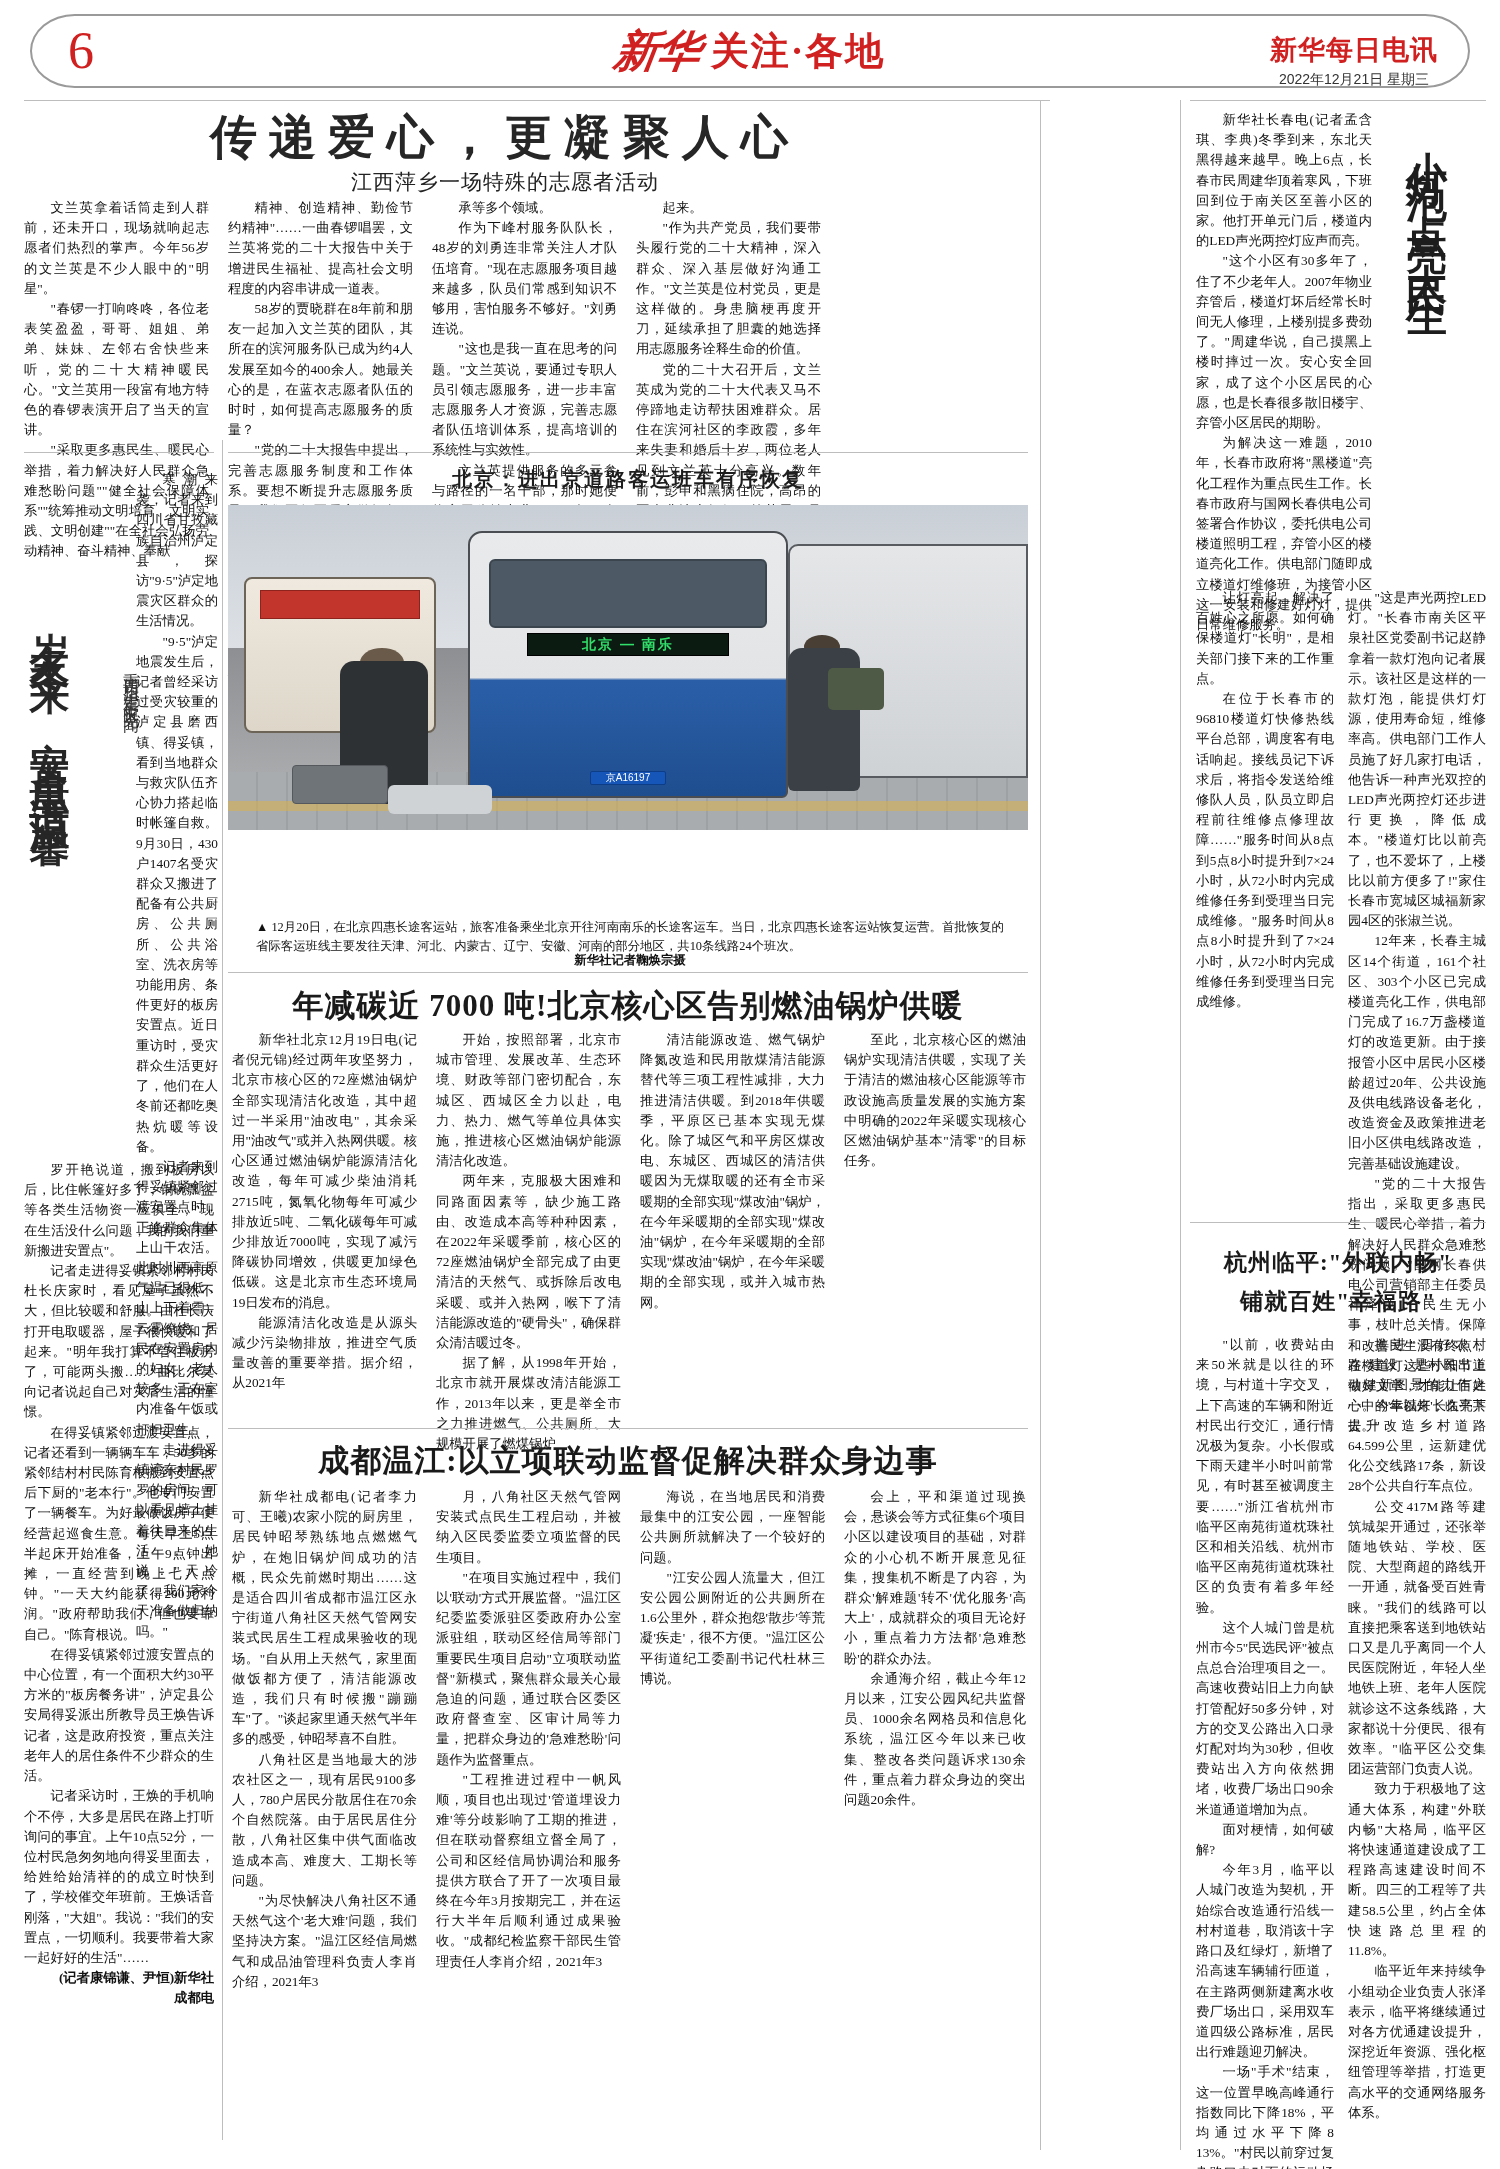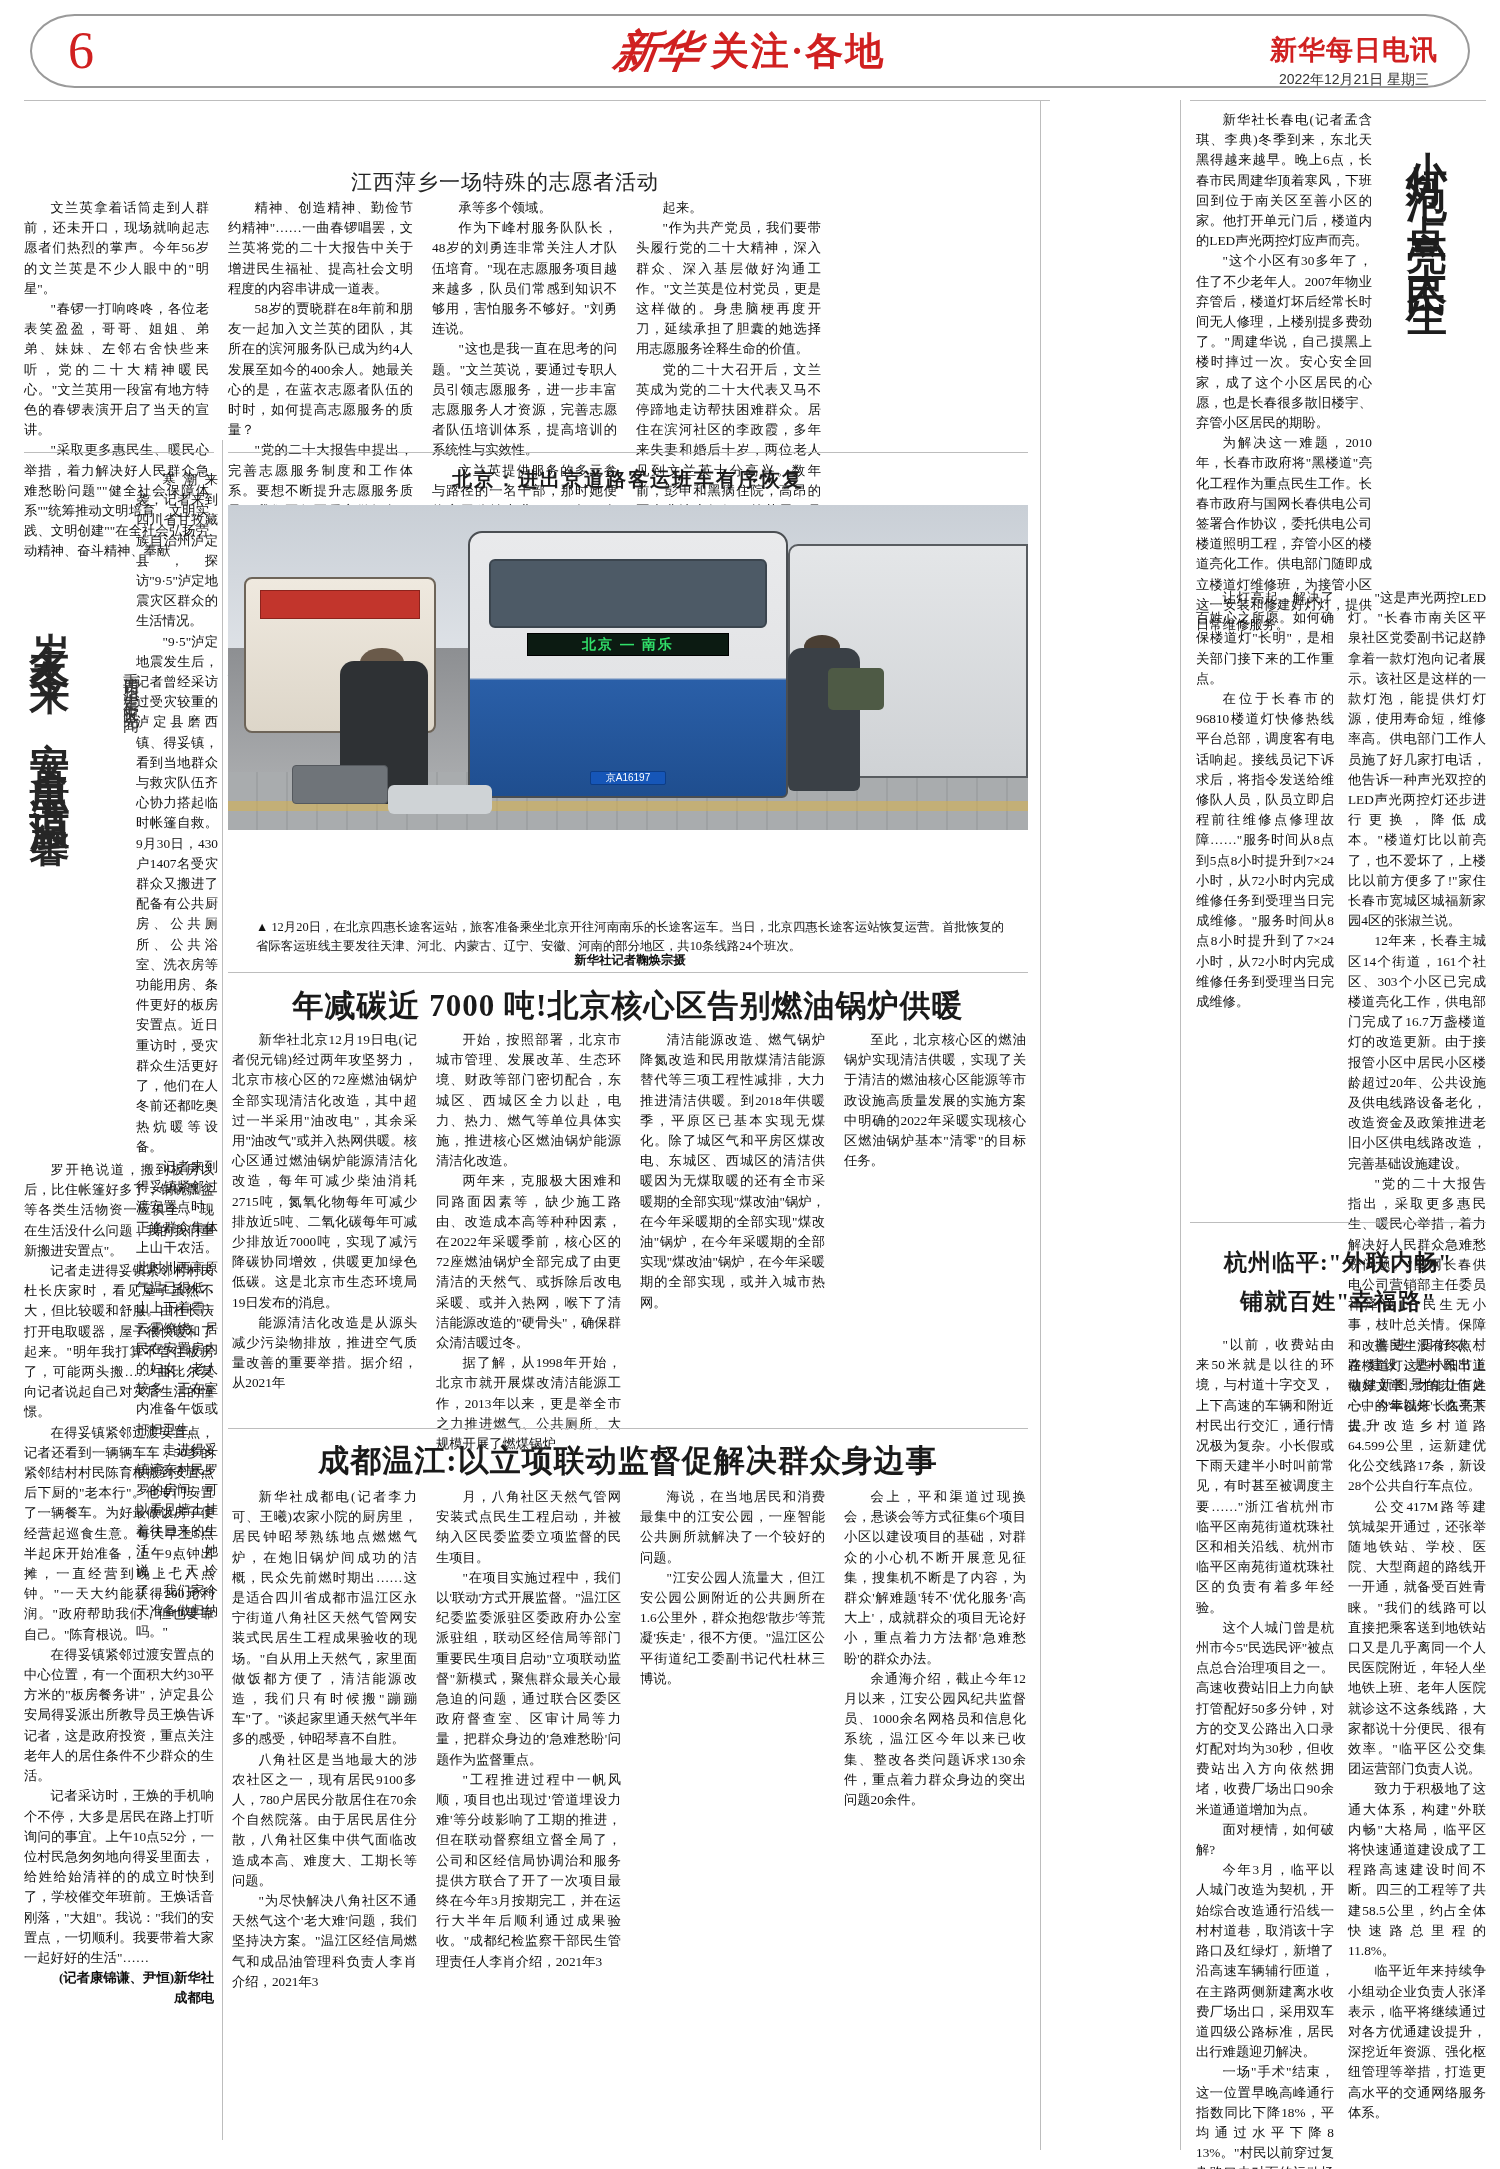--- a/index.html
+++ b/index.html
@@ -247,20 +247,21 @@
       <div class="mast-right">
         <div class="mast-brand">新华每日电讯</div>
         <div class="mast-date">2022年12月21日 星期三</div>
       </div>
     </div>
   </div>
 
   <div class="hrule" style="left:24px; top:100px; width:1026px;"></div>
   <div class="hrule" style="left:1190px; top:100px; width:296px;"></div>
 
+  <div class="story1-head">传递爱心，更凝聚人心</div>
   <div class="story1-sub">江西萍乡一场特殊的志愿者活动</div>
 
   <div class="col-text s1c1">
     <p>文兰英拿着话筒走到人群前，还未开口，现场就响起志愿者们热烈的掌声。今年56岁的文兰英是不少人眼中的"明星"。</p>
     <p>"春锣一打响咚咚，各位老表笑盈盈，哥哥、姐姐、弟弟、妹妹、左邻右舍快些来听，党的二十大精神暖民心。"文兰英用一段富有地方特色的春锣表演开启了当天的宣讲。</p>
     <p>"采取更多惠民生、暖民心举措，着力解决好人民群众急难愁盼问题""健全社会保障体系""统筹推动文明培育、文明实践、文明创建""在全社会弘扬劳动精神、奋斗精神、奉献</p>
   </div>
   <div class="col-text s1c2">
     <p>精神、创造精神、勤俭节约精神"……一曲春锣唱罢，文兰英将党的二十大报告中关于增进民生福祉、提高社会文明程度的内容串讲成一道表。</p>
     <p>58岁的贾晓群在8年前和朋友一起加入文兰英的团队，其所在的滨河服务队已成为约4人发展至如今的400余人。她最关心的是，在蓝衣志愿者队伍的时时，如何提高志愿服务的质量？</p>

